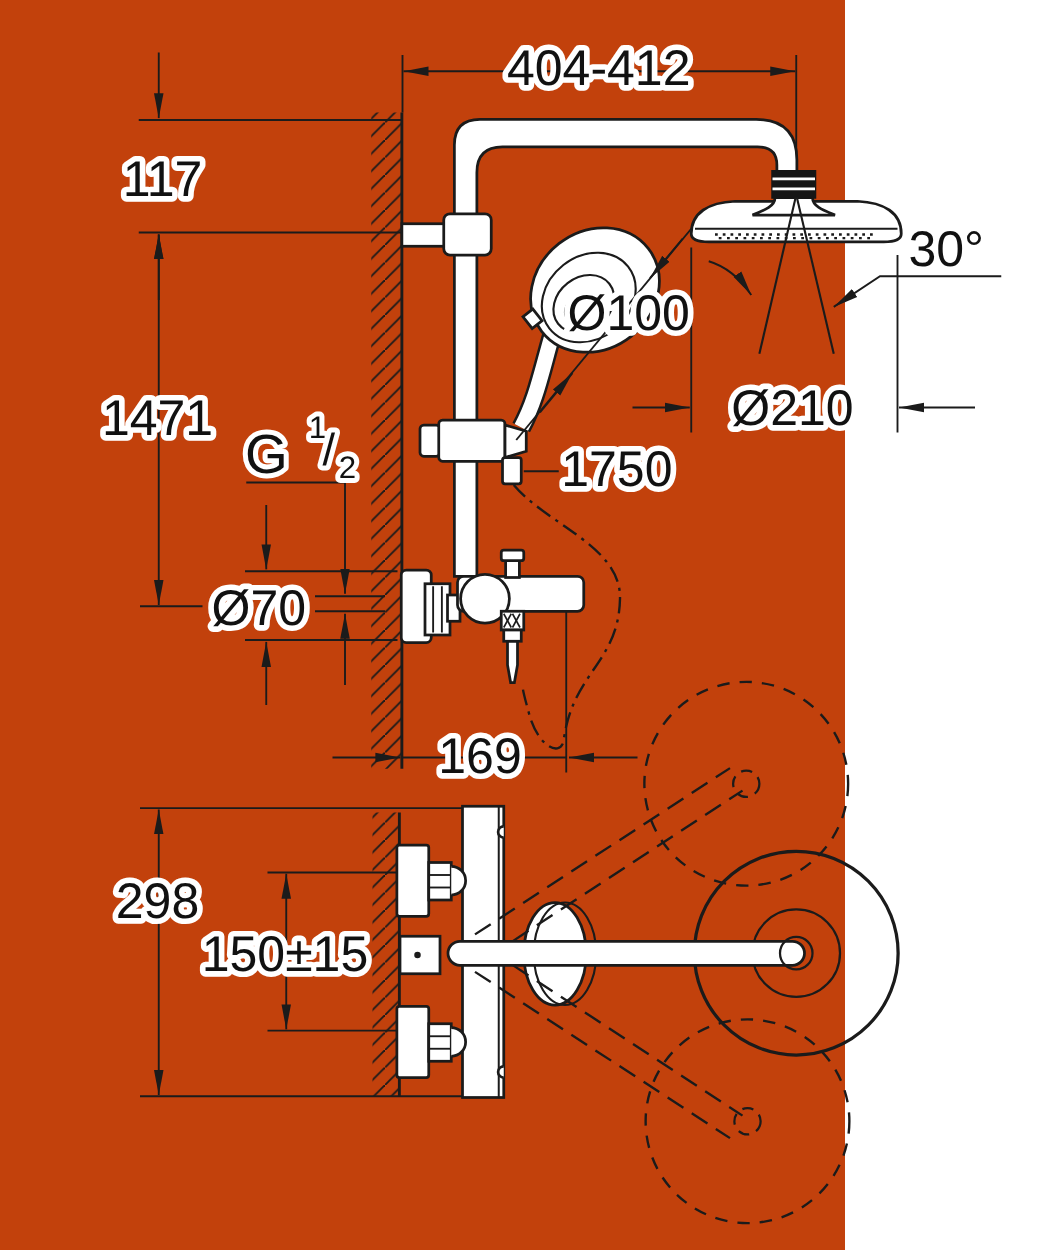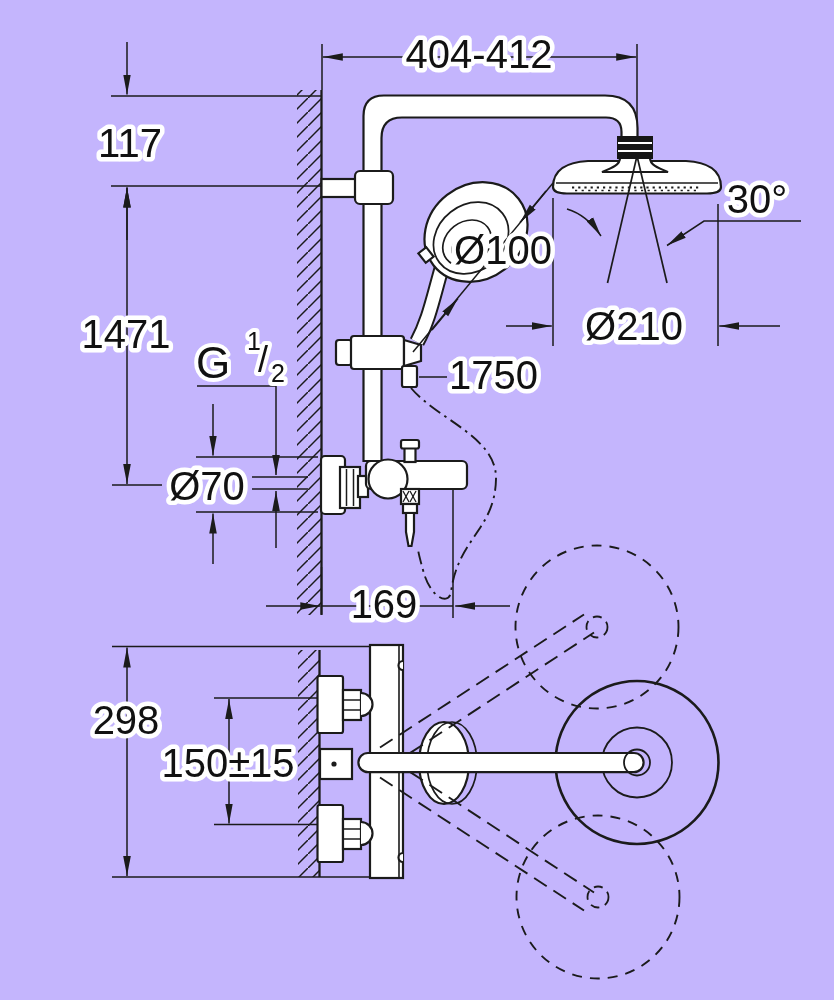--- a/index.html
+++ b/index.html
@@ -1,16 +1,16 @@
 <!DOCTYPE html>
 <html><head>
 <meta charset="utf-8">
 <style>
   html,body{margin:0;padding:0;background:#fff;}
-  .stage{width:834px;height:1000px;position:relative;background:#c4b5fd;}
+  .stage{width:676px;height:1000px;position:relative;background:#c2410c;}
   svg{display:block;}
   .obj{fill:#fff;stroke:#1b1b1b;stroke-width:2.2;}
   .objthin{fill:none;stroke:#1b1b1b;stroke-width:1.7;}
   .dim{stroke:#1b1b1b;stroke-width:1.5;fill:none;}
   .dash{fill:none;stroke:#1b1b1b;stroke-width:1.9;}
   .dimtext{font-family:"Liberation Sans", sans-serif;font-size:40px;fill:#111;
            paint-order:stroke;stroke:#fff;stroke-width:9px;stroke-linejoin:round;}
   .gtext{font-family:"Liberation Sans", sans-serif;fill:#111;
          paint-order:stroke;stroke:#fff;stroke-width:8px;stroke-linejoin:round;}
 </style>

